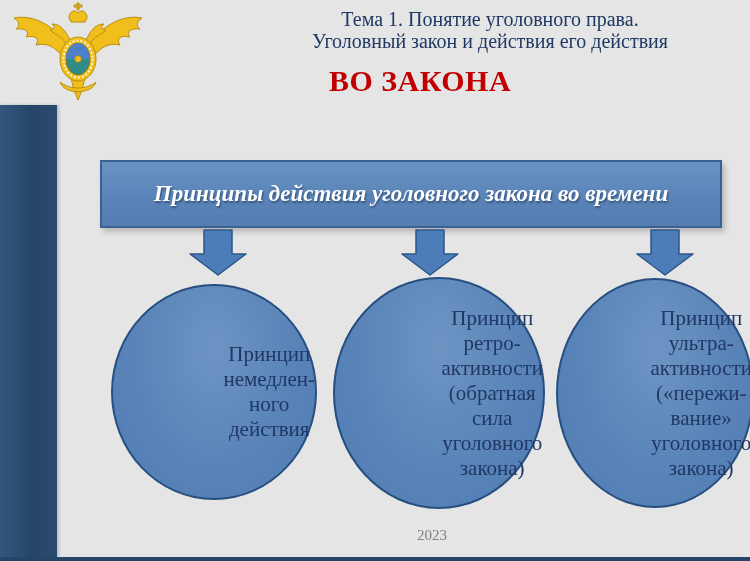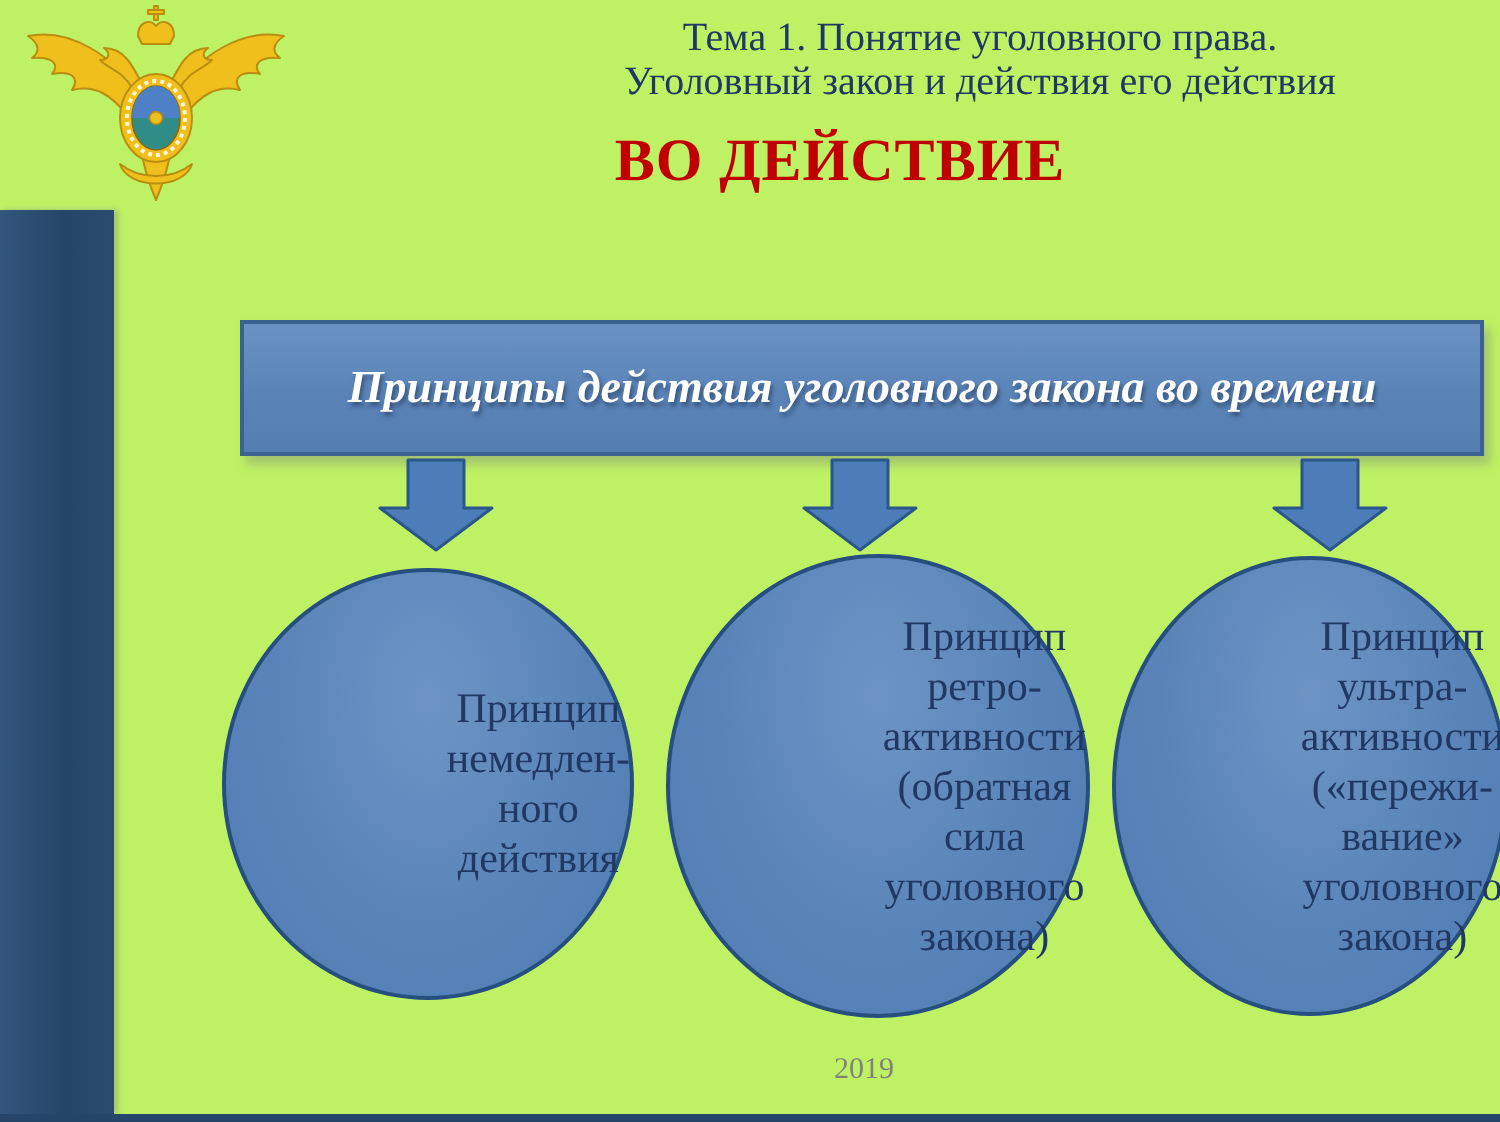--- a/index.html
+++ b/index.html
@@ -1,18 +1,18 @@
 <!DOCTYPE html>
 <html><head>
 <meta charset="utf-8">
 <style>
   html,body { margin:0; padding:0; background:#fff; }
   .slide {
     position:relative; width:750px; height:561px; overflow:hidden;
-    background:#bef264;
+    background:#e5e5e5;
     font-family:"Liberation Serif","DejaVu Serif",serif;
   }
   .left-bar {
     position:absolute; left:0; top:105px; width:57px; height:452px;
     background:linear-gradient(90deg,#33567c 0%,#264669 55%,#2a4a6e 100%);
     box-shadow:2px 0 3px rgba(100,110,125,.35);
   }
   .bottom-strip {
     position:absolute; left:0; top:557px; width:750px; height:4px;
     background:#264669;
@@ -23,21 +23,21 @@
   .header {
     position:absolute; left:230px; top:8px; width:520px;
     text-align:center; color:#1F3864; font-size:20px; line-height:22px;
   }
   .title {
     position:absolute; left:90px; top:63px; width:660px;
     text-align:center; color:#C00000; font-weight:bold;
     font-size:30px; line-height:36px; letter-spacing:.5px;
   }
   .banner {
-    position:absolute; left:120px; top:160px; width:622px; height:68px;
+    position:absolute; left:100px; top:160px; width:622px; height:68px;
     box-sizing:border-box;
     background:linear-gradient(180deg,#6a92c3 0%,#5a84b8 55%,#547eb2 100%);
     border:2px solid #3a618f;
     box-shadow:3px 4px 5px rgba(120,120,125,.4);
     display:flex; align-items:center; justify-content:center;
   }
   .banner-text {
     color:#ffffff; font-style:italic; font-weight:bold; font-size:23px;
     text-shadow:1px 2px 2px rgba(25,45,75,.55);
   }
@@ -96,21 +96,21 @@
       <circle cx="70" cy="57" r="3.2" fill="#F0BF1C" stroke="#B98E10" stroke-width="0.8"></circle>
     </svg>
   </div>
 
   <div class="header">
     <div>Тема 1. Понятие уголовного права.</div>
     <div>Уголовный закон и действия его действия</div>
   </div>
 
   <div class="title">
-    <div>ВО ДЕЙСТВИЕ</div>
+    <div>ВО ЗАКОНА</div>
   </div>
 
   <div class="banner">
     <span class="banner-text">Принципы действия уголовного закона во времени</span>
   </div>
 
   <svg class="arrow arrow-1" viewBox="0 0 58 47">
     <polygon points="15,1 43,1 43,25 57,25 29,46 1,25 15,25" fill="#4D7DB9" stroke="#2B5689" stroke-width="1.5" stroke-linejoin="round"></polygon>
   </svg>
   <svg class="arrow arrow-2" viewBox="0 0 58 47">
@@ -138,15 +138,15 @@
   <div class="ellipse ellipse-3">
     <div class="lines">Принцип
 ультра-
 активности
 («пережи-
 вание»
 уголовного
 закона)</div>
   </div>
 
-  <div class="year">2019</div>
+  <div class="year">2023</div>
 
 </div>
 
 </body></html>

